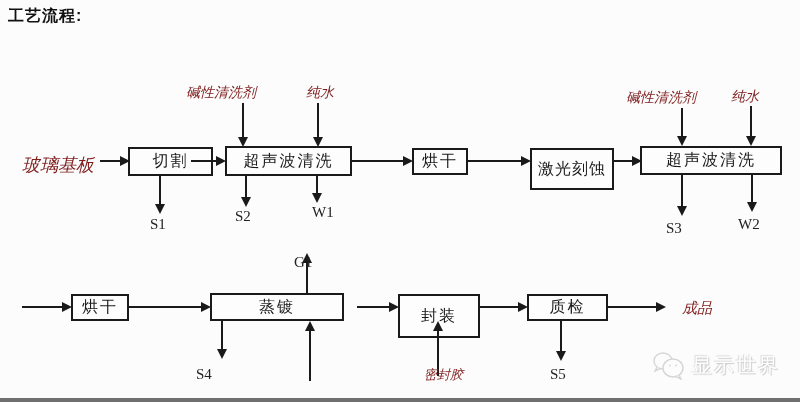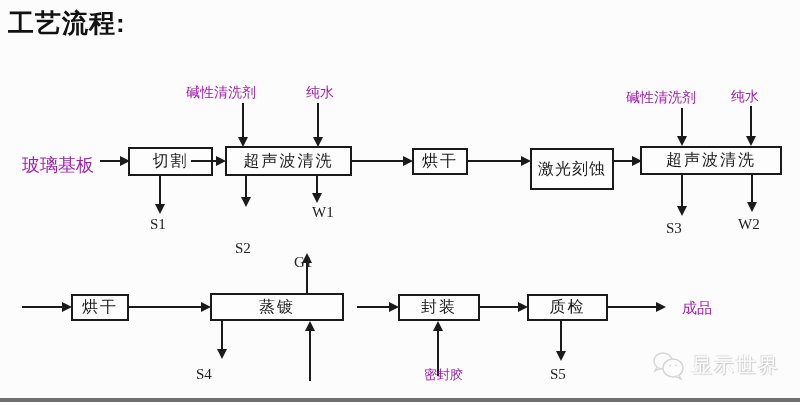--- a/index.html
+++ b/index.html
@@ -5,29 +5,29 @@
   html,body { margin:0; padding:0; }
   body { font-family:"Liberation Serif", serif; }
   #stage {
     position:relative; width:800px; height:402px;
     background:#fcfcfc; overflow:hidden;
     color:#1a1a1a;
   }
   .title {
     position:absolute; left:8px; top:6px;
     font-family:"Liberation Sans", sans-serif;
-    font-weight:bold; font-size:26px; color:#111; letter-spacing:1px;
+    font-weight:bold; font-size:16px; color:#111; letter-spacing:1px;
   }
   .pbox {
     position:absolute; box-sizing:border-box;
     border:2px solid #1a1a1a; background:#fdfdfd;
     display:flex; align-items:center; justify-content:center;
     font-size:16px; letter-spacing:2px; color:#1a1a1a;
   }
-  .lbl { position:absolute; font-size:14px; color:#a21caf; white-space:nowrap; }
+  .lbl { position:absolute; font-size:14px; color:#7f1d1d; white-space:nowrap;font-style:italic; }
   .lbl-sm { font-size:13px; }
   .stream { position:absolute; font-size:15px; color:#222; white-space:nowrap; }
   .harrow { position:absolute; height:2px; background:#1a1a1a; }
   .harrow::after {
     content:""; position:absolute; right:-8px; top:-4px; width:0; height:0;
     border-left:10px solid #1a1a1a; border-top:5px solid transparent; border-bottom:5px solid transparent;
   }
   .varrow { position:absolute; width:2px; background:#1a1a1a; }
   .varrow.down::after {
     content:""; position:absolute; bottom:-8px; left:-4px; width:0; height:0;
@@ -64,21 +64,21 @@
 
   <div class="lbl" style="left:186px; top:84px;">碱性清洗剂</div>
   <div class="varrow down" style="left:242px; top:103px; height:36px;"></div>
   <div class="lbl" style="left:306px; top:84px;">纯水</div>
   <div class="varrow down" style="left:317px; top:103px; height:36px;"></div>
 
   <div class="varrow down" style="left:159px; top:176px; height:30px;"></div>
   <div class="stream" style="left:150px; top:216px;">S1</div>
 
   <div class="varrow down" style="left:245px; top:176px; height:23px;"></div>
-  <div class="stream" style="left:235px; top:208px;margin-top:32px;">S2</div>
+  <div class="stream" style="left:235px; top:208px;">S2</div>
 
   <div class="varrow down" style="left:316px; top:176px; height:19px;"></div>
   <div class="stream" style="left:312px; top:204px;">W1</div>
 
   <div class="harrow" style="left:352px; top:160px; width:53px;"></div>
   <div class="pbox" style="left:412px; top:148px; width:56px; height:27px;">烘干</div>
 
   <div class="harrow" style="left:468px; top:160px; width:55px;"></div>
   <div class="pbox" style="left:530px; top:148px; width:84px; height:42px; letter-spacing:1px;">激光刻蚀</div>
 
@@ -104,21 +104,21 @@
 
   <div class="varrow up" style="left:306px; top:261px; height:32px;"></div>
   <div class="stream" style="left:294px; top:254px;">G1</div>
 
   <div class="varrow down" style="left:221px; top:321px; height:30px;"></div>
   <div class="stream" style="left:196px; top:366px;">S4</div>
 
   <div class="varrow up" style="left:309px; top:329px; height:52px;"></div>
 
   <div class="harrow" style="left:357px; top:306px; width:34px;"></div>
-  <div class="pbox" style="left:398px; top:294px; width:82px; height:27px;">封装</div>
+  <div class="pbox" style="left:398px; top:294px; width:82px; height:44px;">封装</div>
 
   <div class="varrow up" style="left:437px; top:329px; height:47px;"></div>
   <div class="lbl lbl-sm" style="left:424px; top:366px;">密封胶</div>
 
   <div class="harrow" style="left:480px; top:306px; width:40px;"></div>
   <div class="pbox" style="left:527px; top:294px; width:81px; height:27px;">质检</div>
 
   <div class="varrow down" style="left:560px; top:321px; height:32px;"></div>
   <div class="stream" style="left:550px; top:366px;">S5</div>
 

